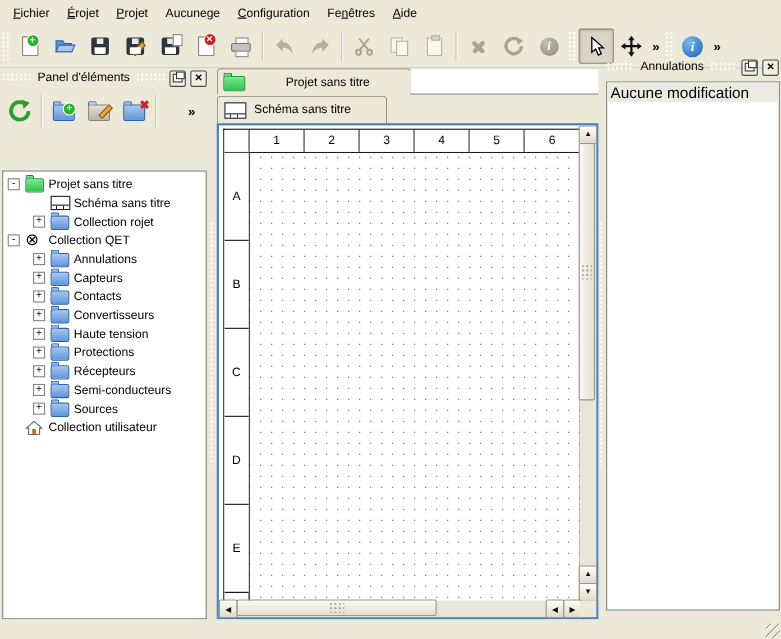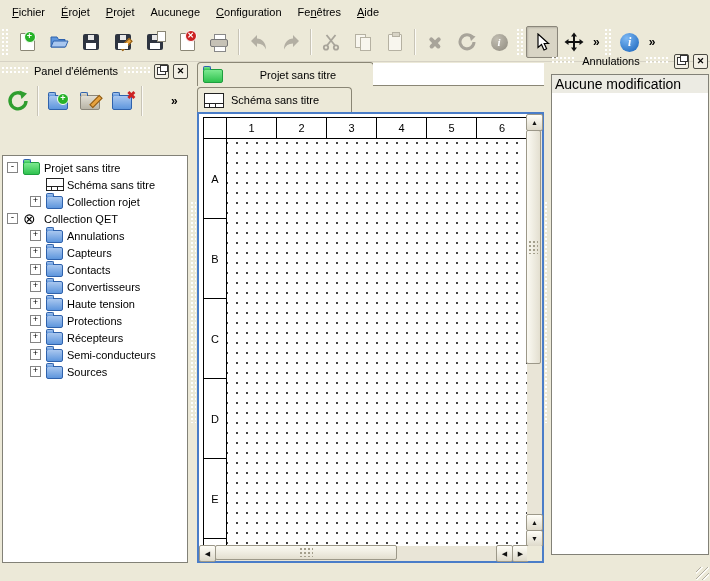--- a/index.html
+++ b/index.html
@@ -354,20 +354,29 @@
       <div class="trow lv1">
           <span class="exp">+</span>
           <span class="tico folder folder-blue"></span>
           <span class="tlabel">Semi-conducteurs</span>
         </div>
       <div class="trow lv1">
           <span class="exp">+</span>
           <span class="tico folder folder-blue"></span>
           <span class="tlabel">Sources</span>
         </div>
+      <div class="trow lv0 noexp">
+          <span class="tico">
+            <svg width="16" height="14" viewBox="0 0 16 14">
+              <path d="M8 1 L15 7.2 L13 7.2 L13 13 L3 13 L3 7.2 L1 7.2 Z" fill="#fff" stroke="#666"></path>
+              <rect x="6.4" y="8" width="3.2" height="5" fill="#c86414"></rect>
+            </svg>
+          </span>
+          <span class="tlabel">Collection utilisateur</span>
+        </div>
     </div>
   </div>
 
   <div class="vsplit" style="left:190px;width:7px">
       <span class="grip dots"></span>
     </div>
   <div class="vsplit" style="left:544px;width:6px">
       <span class="grip dots"></span>
     </div>
 

